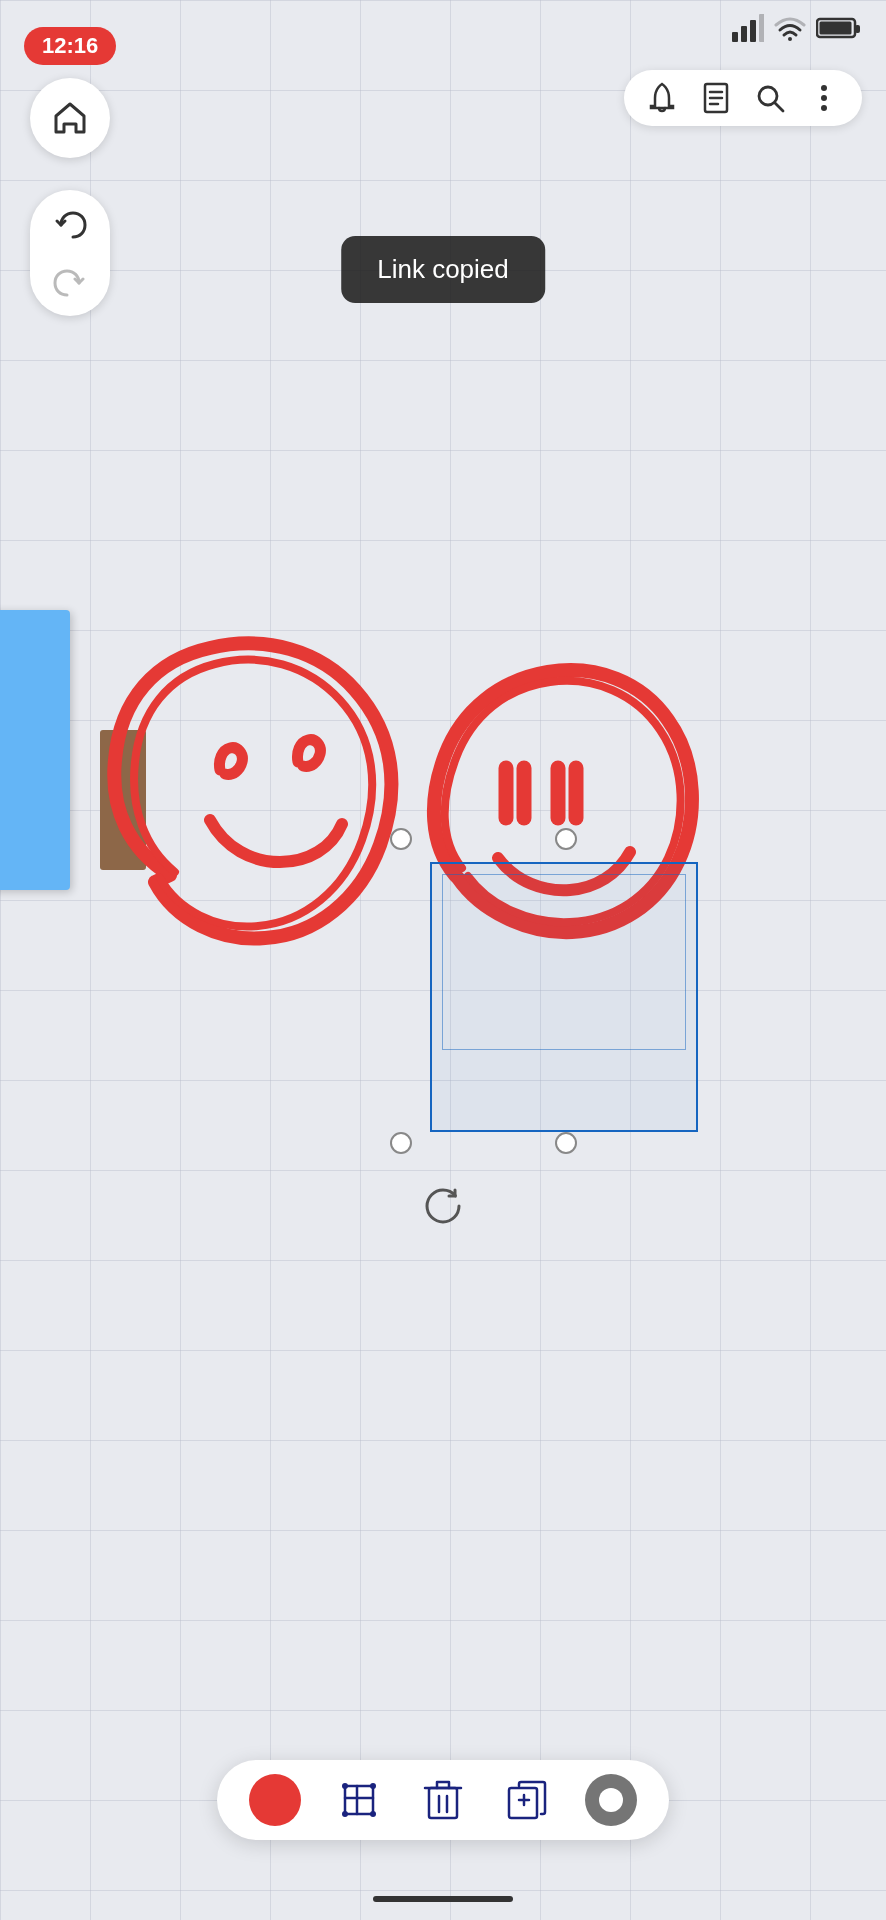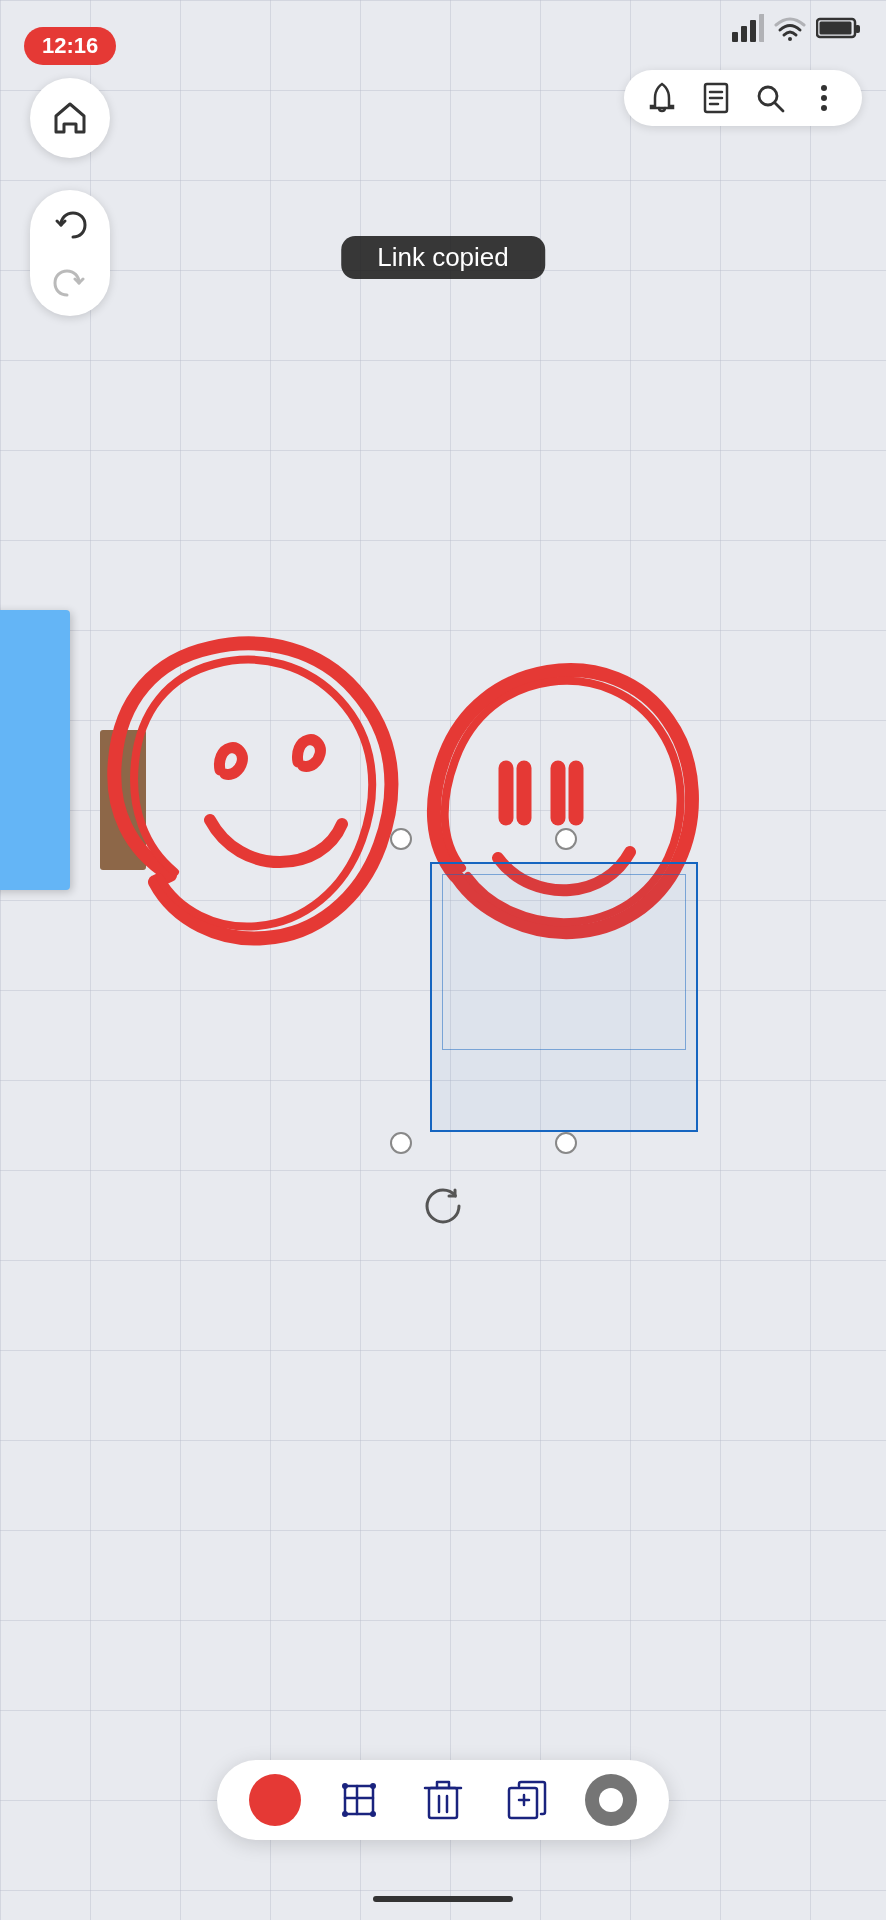--- a/index.html
+++ b/index.html
@@ -124,21 +124,21 @@
     }
 
     
     .toast {
       position: absolute;
       top: 236px;
       left: 50%;
       transform: translateX(-50%);
       background: rgba(30,30,30,0.88);
       color: white;
-      padding: 6px 36px;
+      padding: 18px 36px;
       border-radius: 14px;
       font-size: 26px;
       font-weight: 500;
       white-space: nowrap;
       z-index: 200;
     }
 
     
     .sticky-blue {
       position: absolute;

